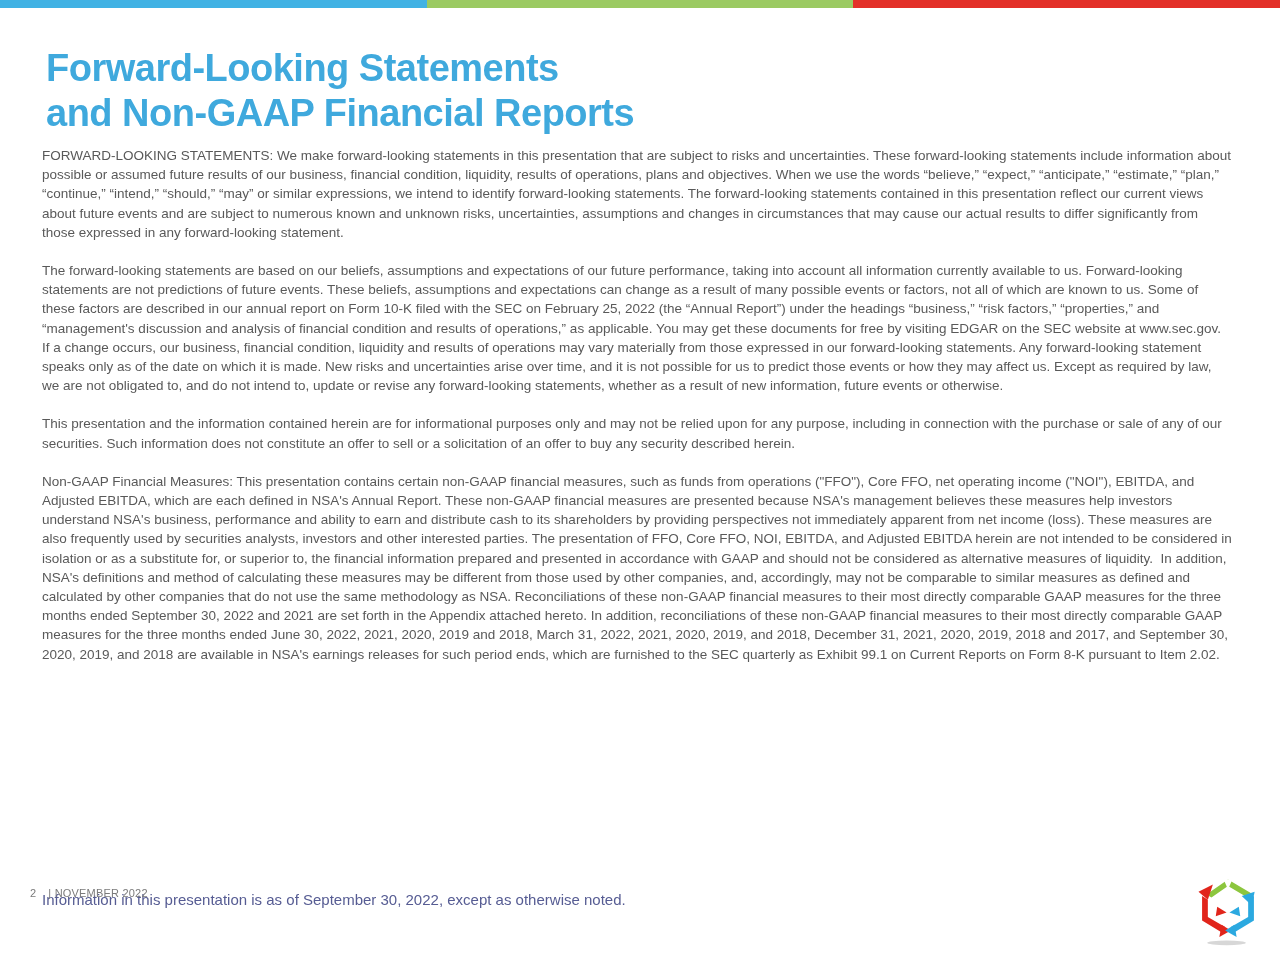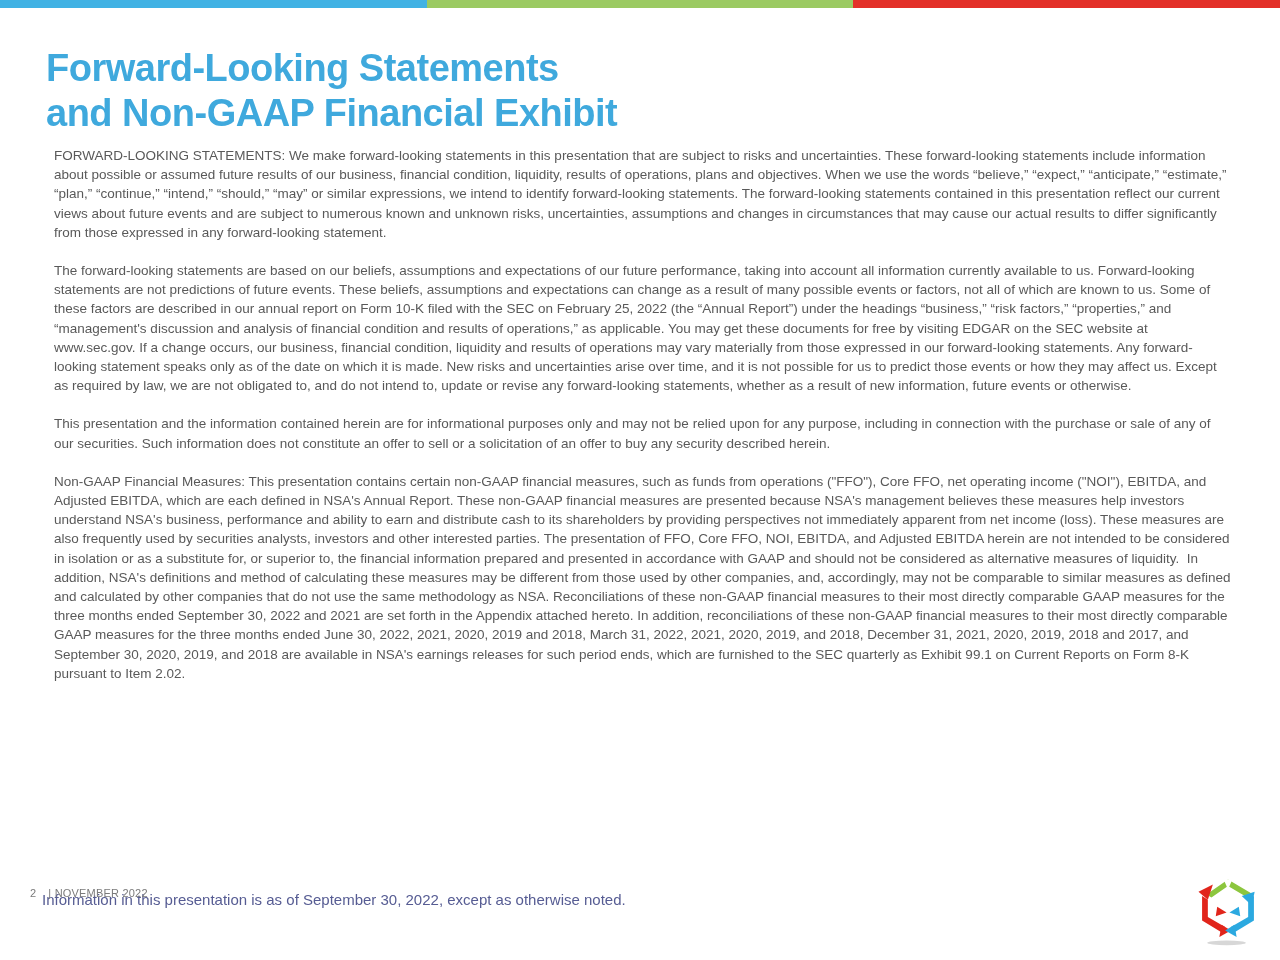--- a/index.html
+++ b/index.html
@@ -33,21 +33,21 @@
   }
 
   
   .body-text {
     position: absolute; left: 42px; top: 146px; width: 1190px;
     color: #595959;
     font-size: 13.5px;
     line-height: 19.2px;
   }
   .body-text p {
-    margin: 0 0 19px 12px;
+    margin: 0 0 19px 0;
     white-space: pre-wrap;
   }
 
   
   .note {
     position: absolute; left: 42px; top: 891px;
     font-size: 15px;
     color: #565C93;
   }
 
@@ -71,21 +71,21 @@
 <body>
 
 <div class="slide">
 
   <div class="topbar">
     <div class="seg seg-blue"></div>
     <div class="seg seg-green"></div>
     <div class="seg seg-red"></div>
   </div>
 
-  <h1 class="title"><span>Forward-Looking Statements</span><br><span>and Non-GAAP Financial Exhibit</span></h1>
+  <h1 class="title"><span>Forward-Looking Statements</span><br><span>and Non-GAAP Financial Reports</span></h1>
 
   <div class="body-text">
     <p>FORWARD-LOOKING STATEMENTS: We make forward-looking statements in this presentation that are subject to risks and uncertainties. These forward-looking statements include information about possible or assumed future results of our business, financial condition, liquidity, results of operations, plans and objectives. When we use the words “believe,” “expect,” “anticipate,” “estimate,” “plan,” “continue,” “intend,” “should,” “may” or similar expressions, we intend to identify forward-looking statements. The forward-looking statements contained in this presentation reflect our current views about future events and are subject to numerous known and unknown risks, uncertainties, assumptions and changes in circumstances that may cause our actual results to differ significantly from those expressed in any forward-looking statement.</p>
     <p>The forward-looking statements are based on our beliefs, assumptions and expectations of our future performance, taking into account all information currently available to us. Forward-looking statements are not predictions of future events. These beliefs, assumptions and expectations can change as a result of many possible events or factors, not all of which are known to us. Some of these factors are described in our annual report on Form 10-K filed with the SEC on February 25, 2022 (the “Annual Report”) under the headings “business,” “risk factors,” “properties,” and “management's discussion and analysis of financial condition and results of operations,” as applicable. You may get these documents for free by visiting EDGAR on the SEC website at www.sec.gov. If a change occurs, our business, financial condition, liquidity and results of operations may vary materially from those expressed in our forward-looking statements. Any forward-looking statement speaks only as of the date on which it is made. New risks and uncertainties arise over time, and it is not possible for us to predict those events or how they may affect us. Except as required by law, we are not obligated to, and do not intend to, update or revise any forward-looking statements, whether as a result of new information, future events or otherwise.</p>
     <p>This presentation and the information contained herein are for informational purposes only and may not be relied upon for any purpose, including in connection with the purchase or sale of any of our securities. Such information does not constitute an offer to sell or a solicitation of an offer to buy any security described herein.</p>
     <p>Non-GAAP Financial Measures: This presentation contains certain non-GAAP financial measures, such as funds from operations ("FFO"), Core FFO, net operating income ("NOI"), EBITDA, and Adjusted EBITDA, which are each defined in NSA's Annual Report. These non-GAAP financial measures are presented because NSA's management believes these measures help investors understand NSA's business, performance and ability to earn and distribute cash to its shareholders by providing perspectives not immediately apparent from net income (loss). These measures are also frequently used by securities analysts, investors and other interested parties. The presentation of FFO, Core FFO, NOI, EBITDA, and Adjusted EBITDA herein are not intended to be considered in isolation or as a substitute for, or superior to, the financial information prepared and presented in accordance with GAAP and should not be considered as alternative measures of liquidity.  In addition, NSA's definitions and method of calculating these measures may be different from those used by other companies, and, accordingly, may not be comparable to similar measures as defined and calculated by other companies that do not use the same methodology as NSA. Reconciliations of these non-GAAP financial measures to their most directly comparable GAAP measures for the three months ended September 30, 2022 and 2021 are set forth in the Appendix attached hereto. In addition, reconciliations of these non-GAAP financial measures to their most directly comparable GAAP measures for the three months ended June 30, 2022, 2021, 2020, 2019 and 2018, March 31, 2022, 2021, 2020, 2019, and 2018, December 31, 2021, 2020, 2019, 2018 and 2017, and September 30, 2020, 2019, and 2018 are available in NSA's earnings releases for such period ends, which are furnished to the SEC quarterly as Exhibit 99.1 on Current Reports on Form 8-K pursuant to Item 2.02.</p>
   </div>
 
   <div class="note">Information in this presentation is as of September 30, 2022, except as otherwise noted.</div>
 

